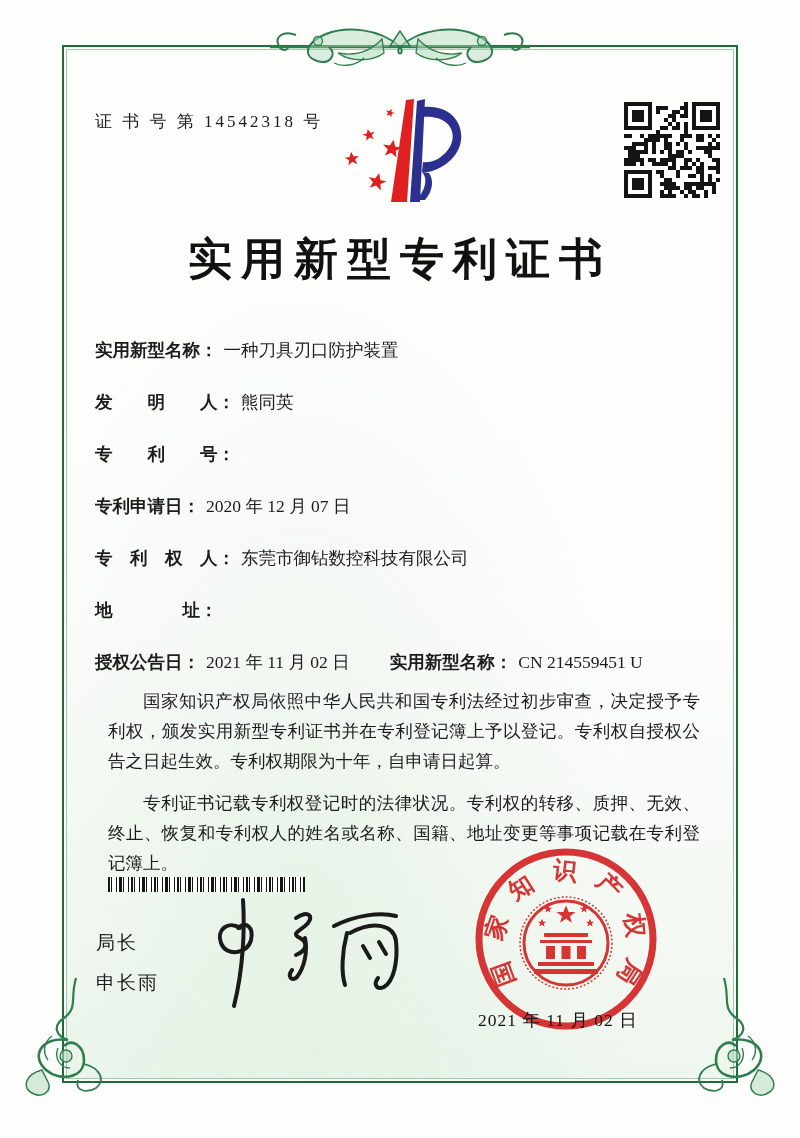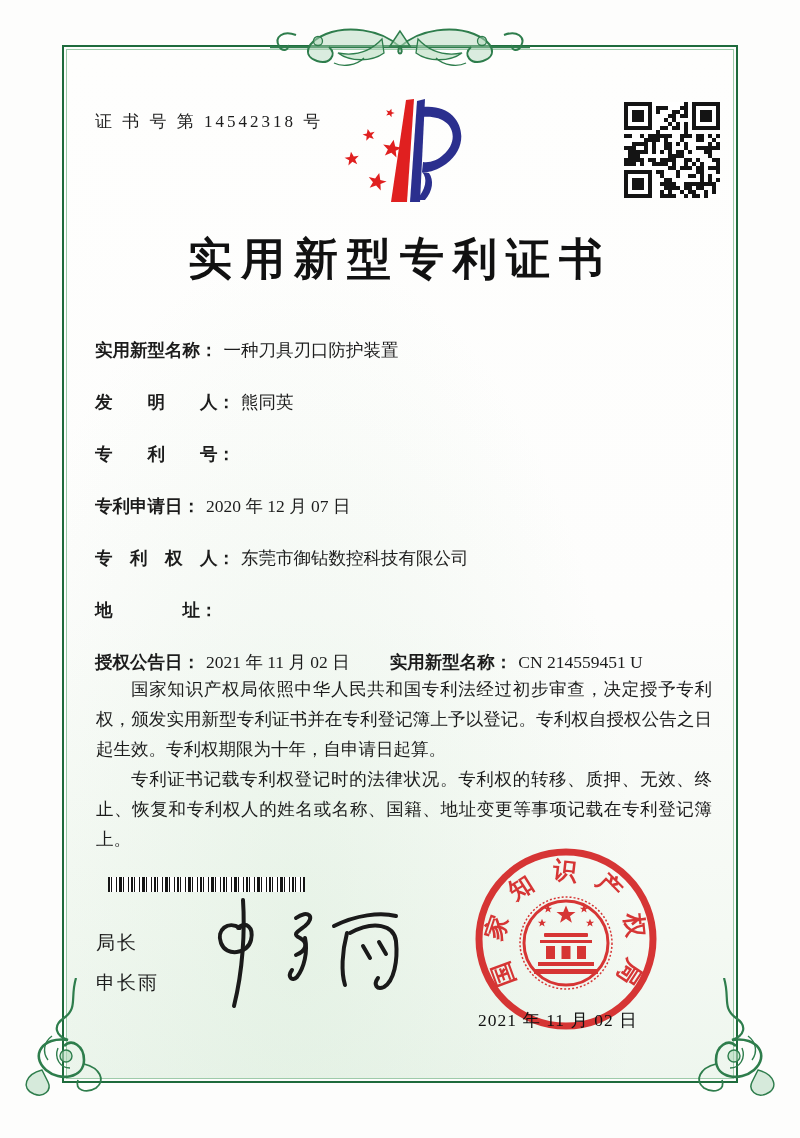--- a/index.html
+++ b/index.html
@@ -32,21 +32,21 @@
   .fields{position:absolute;left:95px;top:337px;width:615px;font-size:17.5px;}
   .field{display:flex;margin-bottom:26px;line-height:26px;}
   .f-label{white-space:pre;font-weight:700;flex:none;}
   .f-value{margin-left:6px;}
   .f-addr .f-value{max-width:452px;}
   .grant-row{display:flex;line-height:26px;}
   .grant-row .sep{width:40px;flex:none;}
   
   .paras{position:absolute;left:96px;top:674px;width:616px;font-size:17.5px;
          line-height:30px;text-align:justify;}
-  .paras p{margin:0;text-indent:2em;}
+  .paras p{margin:12px;text-indent:2em;}
   
   .barcode{position:absolute;left:108px;top:877px;width:197px;height:15px;
     background:repeating-linear-gradient(90deg,
       #151515 0 2px,#fff 2px 3px,#151515 3px 4px,#fff 4px 8px,
       #151515 8px 9px,#fff 9px 11px,#151515 11px 14px,#fff 14px 15px,
       #151515 15px 16px,#fff 16px 20px,#151515 20px 21px,#fff 21px 23px);}
   .official-title{position:absolute;left:96px;top:930px;font-size:19px;letter-spacing:2px;}
   .official-name{position:absolute;left:96px;top:970px;font-size:19px;letter-spacing:2px;}
   .signature{position:absolute;left:208px;top:888px;width:200px;height:130px;}
   .seal{position:absolute;left:470px;top:843px;width:192px;height:192px;opacity:.92;}

